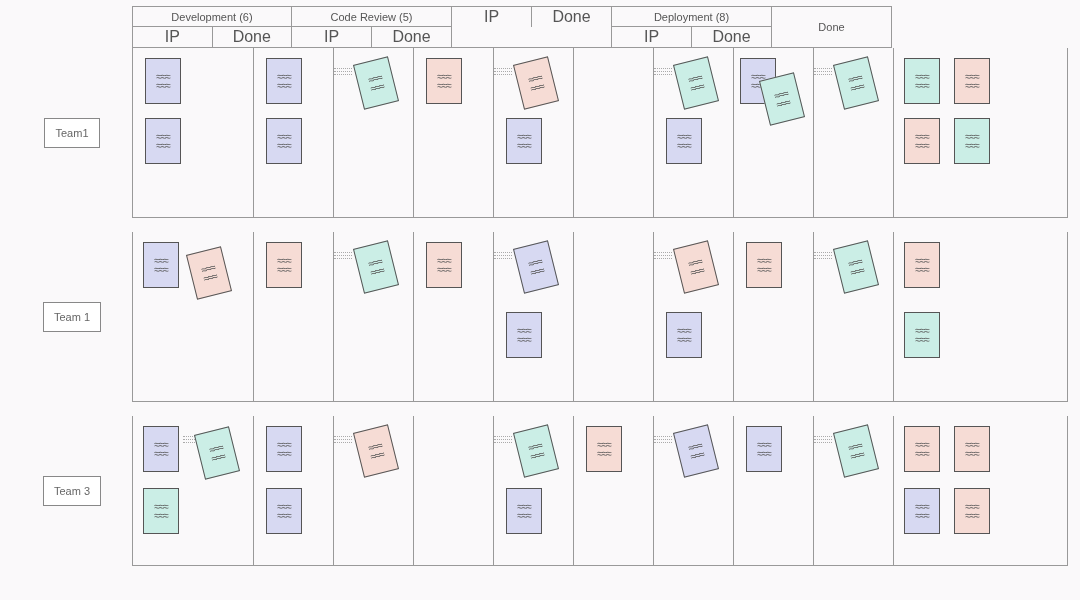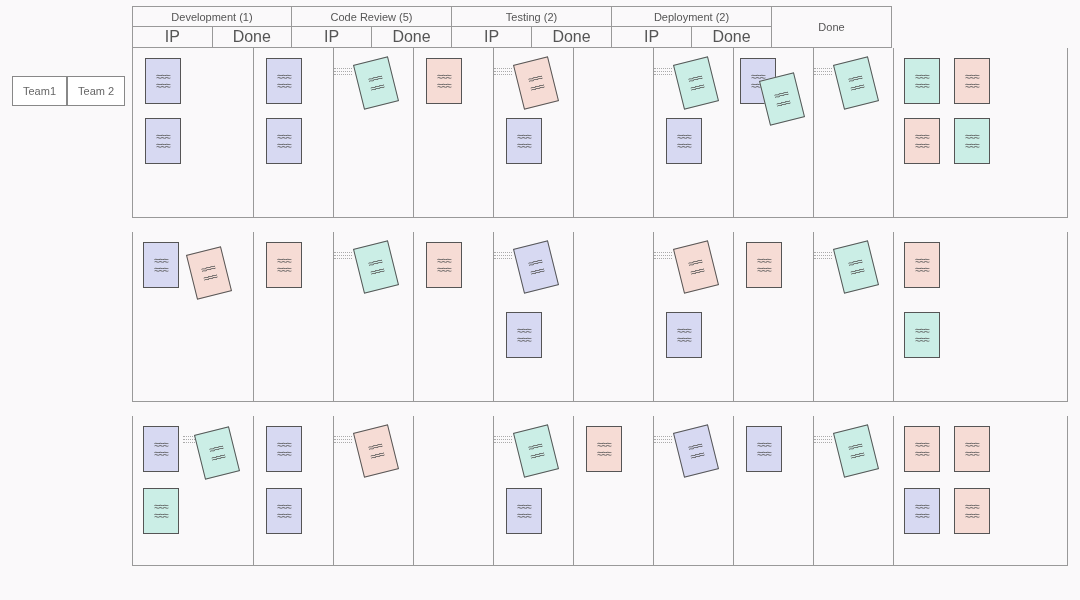--- a/index.html
+++ b/index.html
@@ -13,20 +13,21 @@
   .page {
     padding: 6px 12px 12px 12px;
   }
   .board {
     display: flex;
   }
   .rowlabels {
     width: 120px;
     flex: 0 0 120px;
     display: flex;
+    flex-direction: column;
   }
   .rowlabels .hdr-space { height: 42px; }
   .swimlabel-wrap {
     display: flex;
     align-items: center;
     justify-content: center;
   }
   .swimlabel {
     border: 1px solid #888;
     background: #fff;
@@ -136,48 +137,50 @@
 
 <div class="page">
   <div class="board">
     <div class="rowlabels">
       <div class="hdr-space"></div>
 
     <div class="swimlabel-wrap" style="height: 170px; margin-bottom: 14px;">
           <div class="swimlabel">Team1</div>
         </div>
         <div class="swimlabel-wrap" style="height: 170px; margin-bottom: 14px;">
-          <div class="swimlabel">Team 2</div>
+          <div class="swimlabel">Team 1</div>
+        </div>
+        <div class="swimlabel-wrap" style="height: 150px; margin-bottom: 14px;">
+          <div class="swimlabel">Team 3</div>
         </div>
       </div>
     <div class="grid">
       <div class="hdr">
           <div class="hcol split" style="width: 160px;">
-            <div class="top">Development (1)</div>
+            <div class="top">Development (6)</div>
             <div class="sub">
               <div>IP</div>
               <div>Done</div>
             </div>
           </div>
           <div class="hcol split" style="width: 160px;">
             <div class="top">Code Review (5)</div>
             <div class="sub">
               <div>IP</div>
               <div>Done</div>
             </div>
           </div>
           <div class="hcol split" style="width: 160px;">
-            <div class="top">Testing (2)</div>
             <div class="sub">
               <div>IP</div>
               <div>Done</div>
             </div>
           </div>
           <div class="hcol split" style="width: 160px;">
-            <div class="top">Deployment (2)</div>
+            <div class="top">Deployment (8)</div>
             <div class="sub">
               <div>IP</div>
               <div>Done</div>
             </div>
           </div>
           <div class="hcol single" style="width: 120px;">
             <div class="top">Done</div>
           </div>
         </div>
       <div class="lanes">

